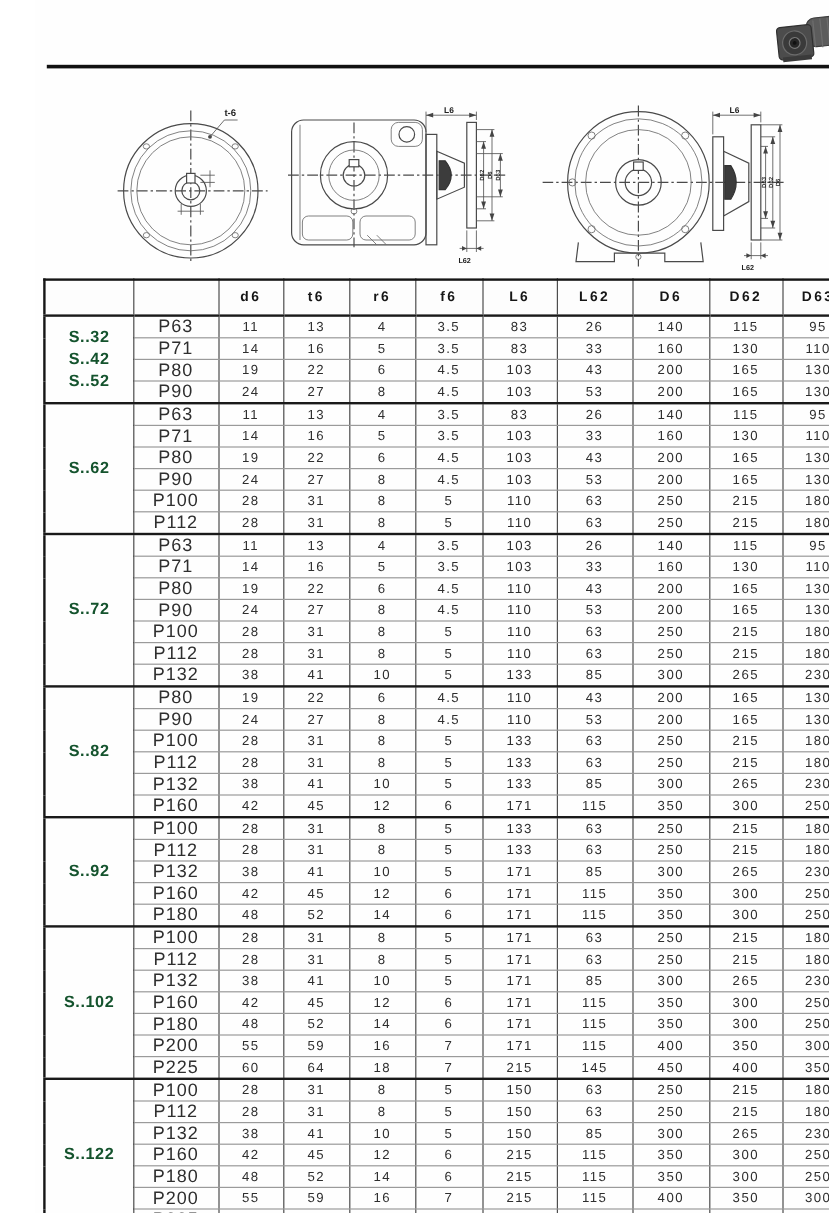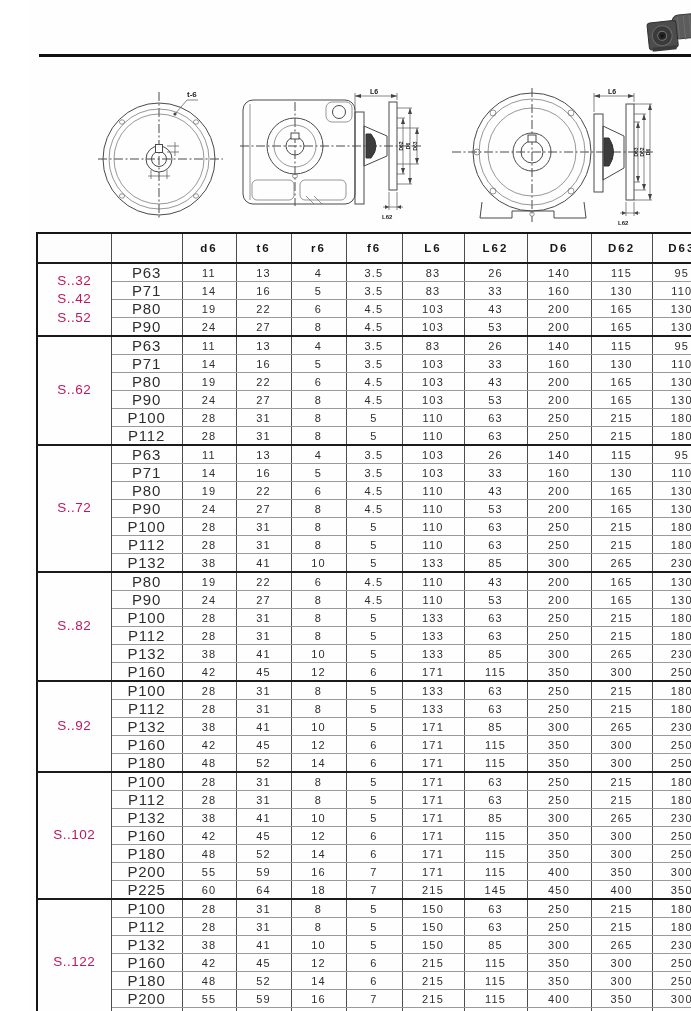--- a/index.html
+++ b/index.html
@@ -36,21 +36,21 @@
     text-align:center;vertical-align:middle;padding:0;overflow:hidden;white-space:nowrap;
   }
   table.spec thead tr{height:30px;}
   table.spec thead th{
     font-size:11.5px;font-weight:bold;color:#161616;letter-spacing:2px;
     border-bottom:2px solid #1a1a1a;background:#fdfdfd;
   }
   table.spec tbody{border-top:2px solid #1a1a1a;}
   table.spec tbody tr{height:17.7px;}
   td.group-cell{
-    font-size:13.5px;font-weight:normal;color:#be185d;letter-spacing:0.5px;line-height:1.35;
+    font-size:13.5px;font-weight:bold;color:#14532d;letter-spacing:0.5px;line-height:1.35;
   }
   td.size-cell{font-size:15px;color:#2e2e2e;letter-spacing:0.8px;}
   td.val-cell{font-size:11px;color:#2e2e2e;letter-spacing:1.2px;}
 </style>
 </head>
 <body>
 
 <div id="page">
 
   <div class="photo">

